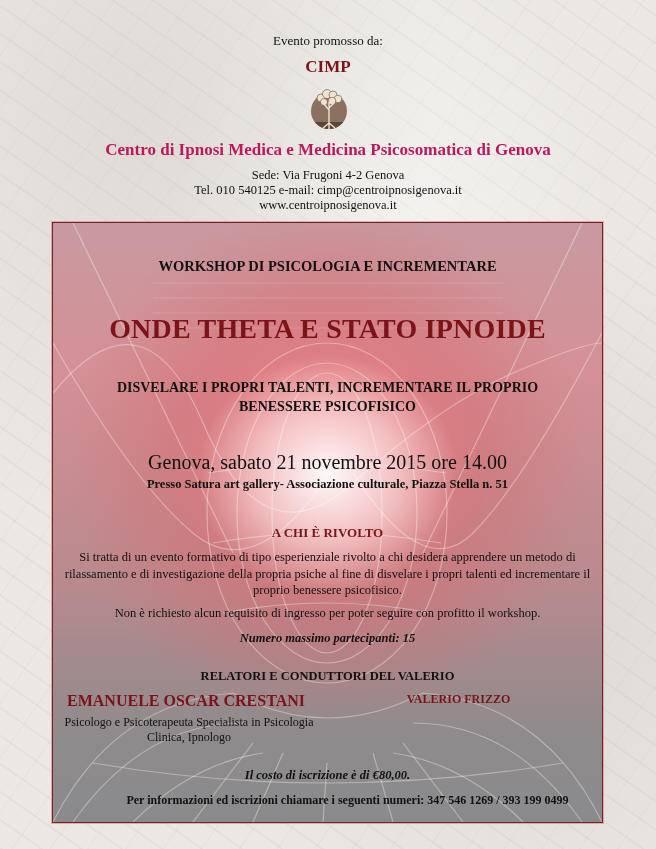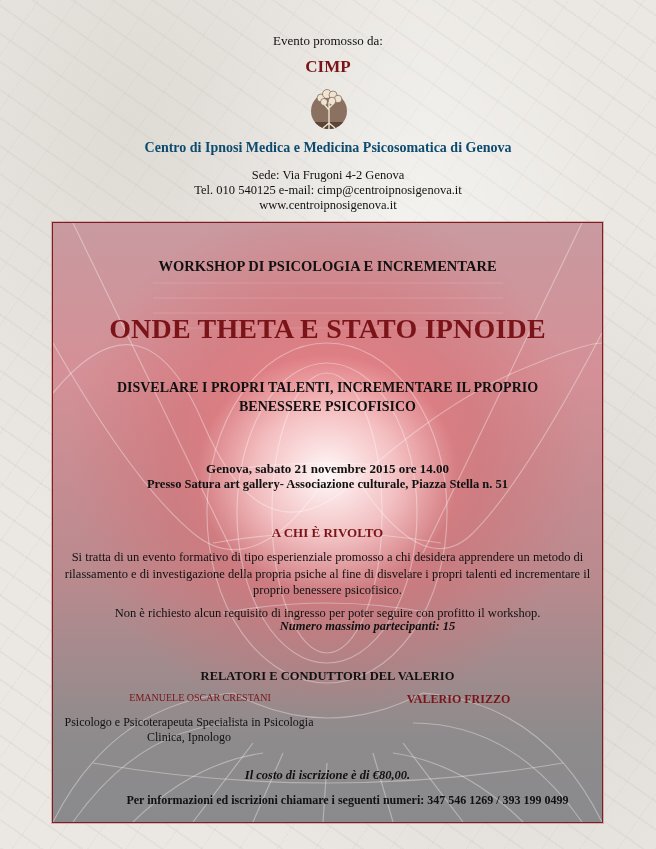--- a/index.html
+++ b/index.html
@@ -12,47 +12,47 @@
       radial-gradient(ellipse at 80% 70%, rgba(190,185,178,0.35), transparent 45%),
       radial-gradient(ellipse at 60% 30%, rgba(255,255,255,0.5), transparent 40%),
       repeating-linear-gradient(35deg, rgba(160,155,150,0.10) 0 2px, transparent 2px 23px),
       repeating-linear-gradient(-55deg, rgba(160,155,150,0.08) 0 1px, transparent 1px 31px),
       #ebe8e3;
   }
   .center { text-align: center; }
   .promo { position: absolute; top: 33px; left: 0; width: 656px; font-size: 13px; text-align: center; }
   .org-short { position: absolute; top: 57px; left: 0; width: 656px; font-size: 17px; font-weight: bold; color: #7a1418; }
   .logo { position: absolute; top: 84px; left: 304px; width: 50px; height: 50px; }
-  .org-full { position: absolute; top: 140px; left: 0; width: 656px; font-size: 14px; font-weight: bold; color: #0c4a6e; }
+  .org-full { position: absolute; top: 140px; left: 0; width: 656px; font-size: 17px; font-weight: bold; color: #be185d; }
   .contacts { position: absolute; top: 168px; left: 0; width: 656px; font-size: 12.5px; line-height: 15px; }
 
   .panel {
     position: absolute; left: 52px; top: 222px; width: 549px; height: 599px;
     border: 1.5px solid #7a2025;
     box-shadow: 0 0 0 1px rgba(200,120,120,0.5);
     overflow: hidden;
     background:
       radial-gradient(ellipse 130px 120px at 50% 42%, rgba(255,255,255,0.95), rgba(255,235,235,0.6) 55%, transparent 100%),
       radial-gradient(ellipse 260px 260px at 50% 40%, rgba(245,120,125,0.85), rgba(215,110,115,0.5) 60%, transparent 100%),
       linear-gradient(180deg, #c89aa0 0%, #d49096 25%, #b88a8e 60%, #8f8b8c 85%, #8a8a8c 100%);
   }
   .panel svg.bg { position: absolute; left: 0; top: 0; width: 100%; height: 100%; }
   .panel .content { position: absolute; left: 0; top: 0; width: 100%; height: 100%; }
 
   .ws { position: absolute; top: 35px; width: 100%; font-size: 14.5px; font-weight: bold; }
   .title { position: absolute; top: 90px; width: 100%; font-size: 28px; font-weight: bold; color: #7a1418; letter-spacing: 0.2px; }
   .subtitle { position: absolute; top: 155px; width: 100%; font-size: 14px; font-weight: bold; line-height: 19px; }
-  .date { position: absolute; top: 228px; width: 100%; font-size: 13px; font-weight: bold; margin-top: 10px; }
+  .date { position: absolute; top: 228px; width: 100%; font-size: 20px; font-weight: normal; }
   .venue { position: absolute; top: 254px; width: 100%; font-size: 12.5px; font-weight: bold; }
   .sect-title { position: absolute; top: 302px; width: 100%; font-size: 13px; font-weight: bold; color: #7a1418; }
   .desc { position: absolute; top: 326px; left: 10px; width: 529px; font-size: 12.5px; line-height: 16.5px; }
   .req { position: absolute; top: 383px; width: 100%; font-size: 12.5px; }
-  .maxp { position: absolute; top: 396px; width: 100%; font-size: 12.5px; font-weight: bold; font-style: italic; margin-left: 40px; }
+  .maxp { position: absolute; top: 408px; width: 100%; font-size: 12.5px; font-weight: bold; font-style: italic; }
   .speakers-title { position: absolute; top: 446px; width: 100%; font-size: 12.5px; font-weight: bold; }
-  .sp1-name { position: absolute; top: 469px; left: 16px; width: 262px; font-size: 10px; font-weight: normal; color: #7a1418; }
+  .sp1-name { position: absolute; top: 469px; left: 2px; width: 262px; font-size: 16px; font-weight: bold; color: #7a1418; }
   .sp2-name { position: absolute; top: 469px; left: 262px; width: 287px; font-size: 12px; font-weight: bold; color: #7a1418; }
   .sp1-role { position: absolute; top: 492px; left: 8px; width: 256px; font-size: 12px; line-height: 15px; }
   .sp2-role { position: absolute; top: 492px; left: 280px; width: 270px; font-size: 12px; line-height: 15px; }
   .cost { position: absolute; top: 545px; width: 100%; font-size: 12.5px; font-weight: bold; font-style: italic; }
   .info { position: absolute; top: 570px; width: 100%; font-size: 12px; font-weight: bold; padding-left: 20px; }
 </style>
 </head>
 <body>
 
 <div class="promo center">Evento promosso da:</div>
@@ -116,21 +116,21 @@
   <div class="content">
     <div class="ws center">WORKSHOP DI PSICOLOGIA E INCREMENTARE</div>
     <div class="title center">ONDE THETA E STATO IPNOIDE</div>
     <div class="subtitle center">
       <div>DISVELARE I PROPRI TALENTI, INCREMENTARE IL PROPRIO</div>
       <div>BENESSERE PSICOFISICO</div>
     </div>
     <div class="date center">Genova, sabato 21 novembre 2015 ore 14.00</div>
     <div class="venue center">Presso Satura art gallery- Associazione culturale, Piazza Stella n. 51</div>
     <div class="sect-title center">A CHI È  RIVOLTO</div>
-    <div class="desc center">Si tratta di un evento formativo di tipo esperienziale promosso a chi desidera apprendere un metodo di rilassamento e di investigazione della propria psiche al fine di disvelare i propri talenti ed incrementare il proprio benessere psicofisico.</div>
+    <div class="desc center">Si tratta di un evento formativo di tipo esperienziale rivolto a chi desidera apprendere un metodo di rilassamento e di investigazione della propria psiche al fine di disvelare i propri talenti ed incrementare il proprio benessere psicofisico.</div>
     <div class="req center">Non è richiesto alcun requisito di ingresso per poter seguire con profitto il workshop.</div>
     <div class="maxp center">Numero massimo partecipanti: 15</div>
     <div class="speakers-title center">RELATORI E CONDUTTORI DEL VALERIO</div>
     <div class="sp1-name center">EMANUELE OSCAR CRESTANI</div>
     <div class="sp2-name center">VALERIO FRIZZO</div>
     <div class="sp1-role center">Psicologo e Psicoterapeuta Specialista in Psicologia Clinica, Ipnologo</div>
     <div class="cost center">Il costo di iscrizione è di €80,00.</div>
     <div class="info center">Per informazioni ed iscrizioni chiamare i seguenti numeri: 347 546 1269 / 393 199 0499</div>
   </div>
 </div>

